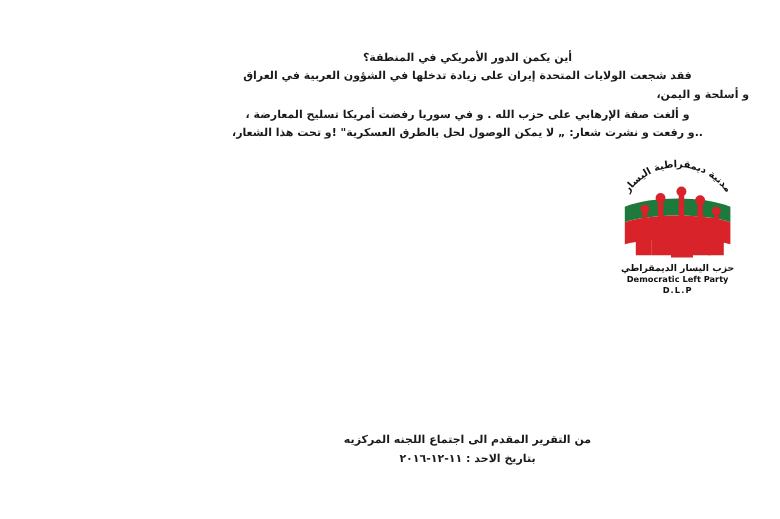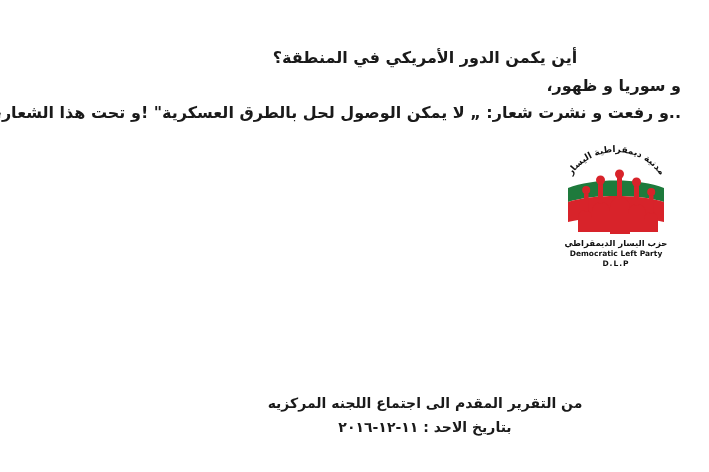--- a/index.html
+++ b/index.html
@@ -37,21 +37,21 @@
   }
 
   
   .body-text {
     position: absolute;
     top: 44px;
     right: 28px;
     width: 512px;
     text-align: center;
     direction: rtl;
-    font-size: 16px;
+    font-size: 10px;
     line-height: 1.72;
     font-weight: 700;
     color: #1a1a1a;
   }
   .body-text p {
     margin: 0;
     padding: 0;
     white-space: nowrap;
   }
   .line-indent-r {
@@ -59,21 +59,21 @@
   }
 
   
   .footer {
     position: absolute;
     top: 392px;
     right: 28px;
     width: 512px;
     text-align: center;
     direction: rtl;
-    font-size: 14px;
+    font-size: 10px;
     font-weight: 700;
     line-height: 1.7;
     color: #1a1a1a;
   }
   .footer p {
     margin: 0;
     padding: 0;
     white-space: nowrap;
   }
 </style>
@@ -119,21 +119,23 @@
       </text>
 
       <text x="68" y="110" text-anchor="middle" font-family="'DejaVu Sans', sans-serif" font-size="8.5" font-weight="bold" fill="#111111" direction="rtl">حزب اليسار الديمقراطي</text>
       <text x="68" y="120" text-anchor="middle" font-family="'DejaVu Sans', sans-serif" font-size="7.5" font-weight="bold" fill="#111111">Democratic Left Party</text>
       <text x="68" y="130" text-anchor="middle" font-family="'DejaVu Sans', sans-serif" font-size="7.5" font-weight="bold" fill="#111111" letter-spacing="1">D.L.P</text>
     </svg>
   </div>
 
   <div class="body-text">
     <p>أين يكمن الدور الأمريكي في المنطقة؟</p>
-    <p class="line-indent-r">و سوريا و ظهور،</p>
+    <p>فقد شجعت الولايات المتحدة إيران على زيادة تدخلها في الشؤون العربية في العراق</p>
+    <p class="line-indent-r">و أسلحة و اليمن،</p>
+    <p>و ألغت صفة الإرهابي على حزب الله . و في سوريا رفضت أمريكا تسليح المعارضة ،</p>
     <p>..و رفعت و نشرت شعار: „ لا يمكن الوصول لحل بالطرق العسكرية" !و تحت هذا الشعار،</p>
   </div>
 
   <div class="footer">
     <p>من التقرير المقدم الى اجتماع اللجنه المركزيه</p>
     <p>بتاريخ الاحد : ١١-١٢-٢٠١٦</p>
   </div>
 
 </div>
 

